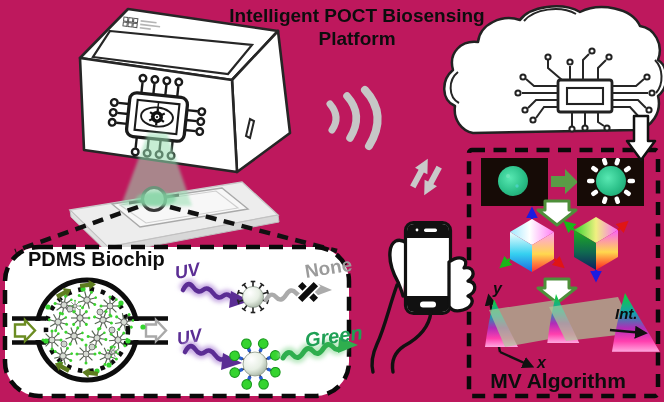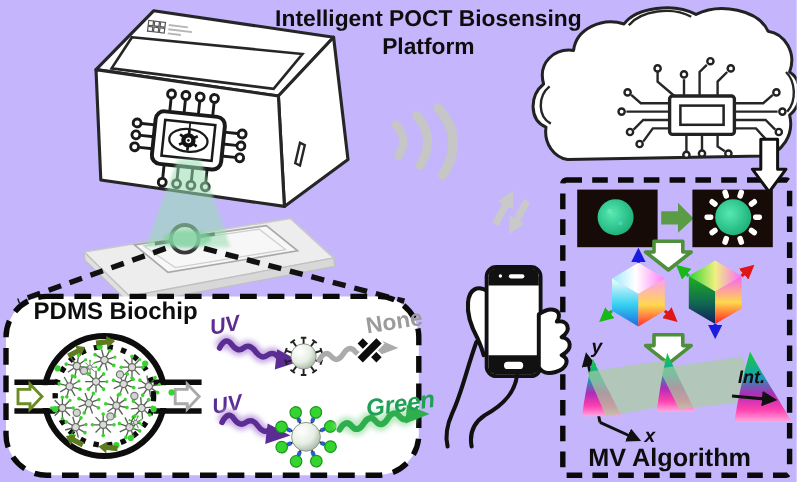--- a/index.html
+++ b/index.html
@@ -1,16 +1,16 @@
 <!DOCTYPE html>
 <html><head>
 <meta charset="utf-8">
 <style>
   html,body{margin:0;padding:0;background:#fff;}
-  .canvas{position:relative;width:664px;height:402px;background:#c4b5fd;overflow:hidden;
+  .canvas{position:relative;width:664px;height:402px;background:#be185d;overflow:hidden;
           font-family:"Liberation Sans",sans-serif;}
   svg.scene{position:absolute;left:0;top:0;}
   .t-title{font:700 19px "Liberation Sans",sans-serif;fill:#0d0d0d;}
   .t-panel{font:700 20px "Liberation Sans",sans-serif;fill:#0d0d0d;}
   .t-mv{font:700 21px "Liberation Sans",sans-serif;fill:#0d0d0d;}
   .t-uv{font:italic 700 18px "Liberation Sans",sans-serif;}
   .t-none{font:700 19px "Liberation Sans",sans-serif;}
   .t-green{font:italic 700 20px "Liberation Sans",sans-serif;}
   .t-axis{font:italic 700 16px "Liberation Sans",sans-serif;fill:#0d0d0d;}
   .t-int{font:italic 700 15px "Liberation Sans",sans-serif;fill:#0d0d0d;}

